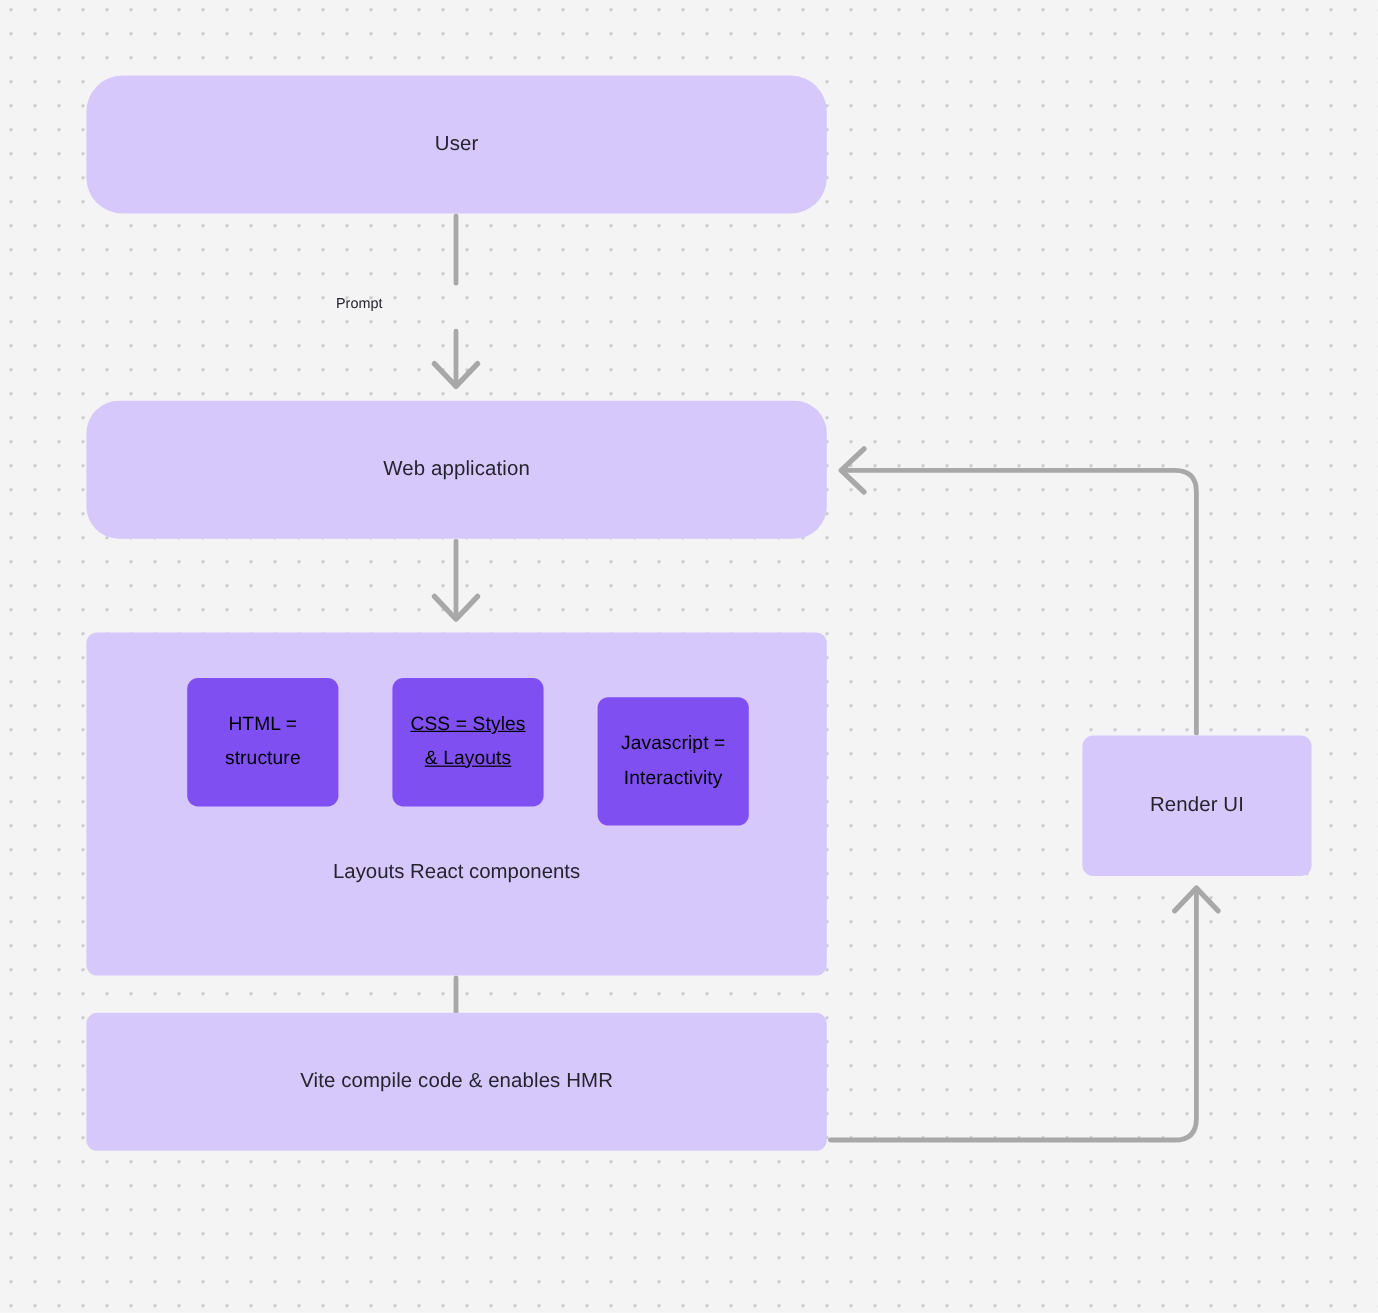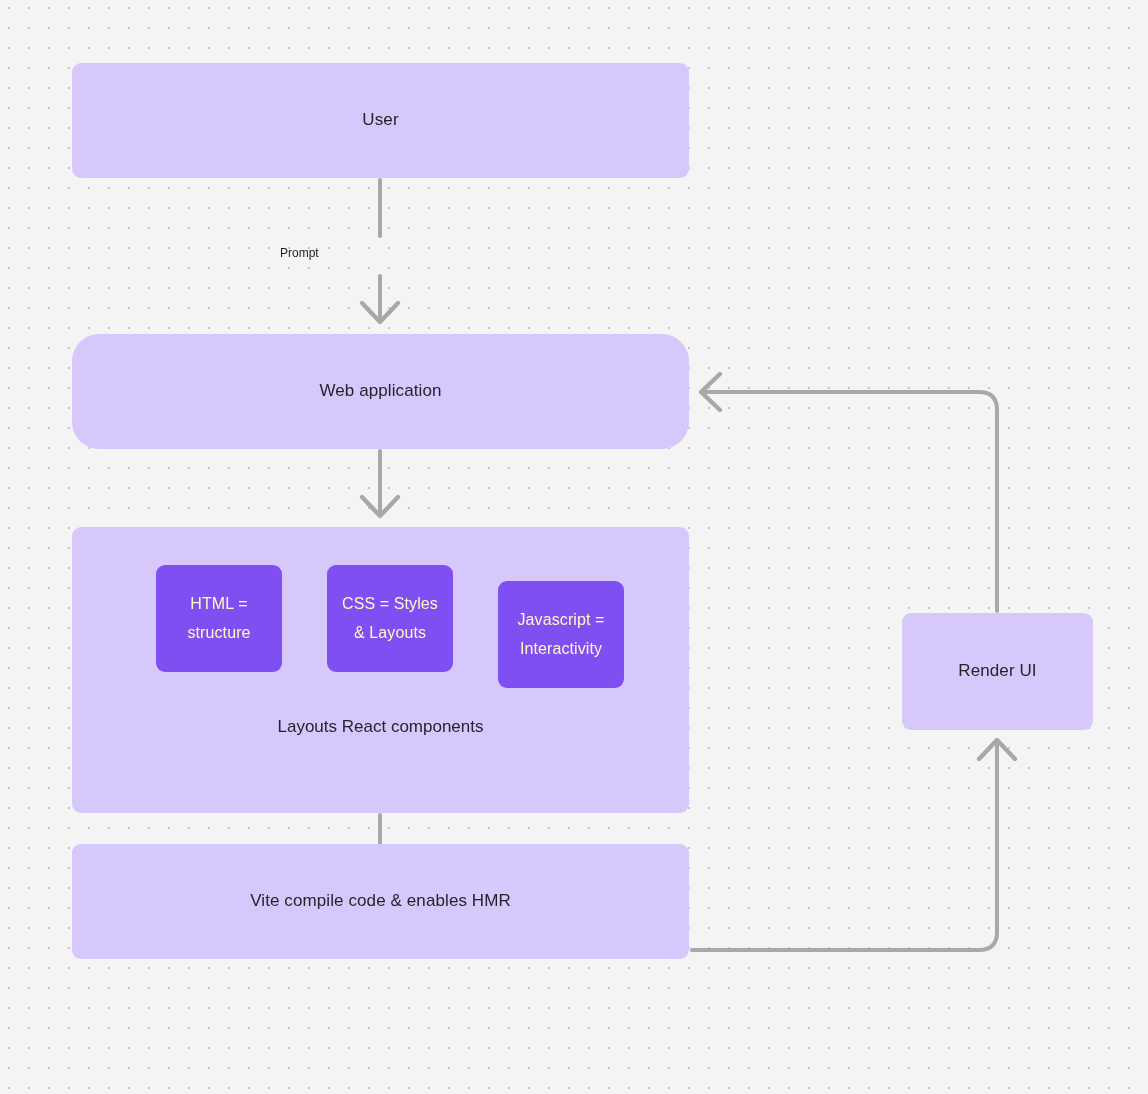--- a/index.html
+++ b/index.html
@@ -33,39 +33,39 @@
     justify-content: center;
   }
 
   .node-light {
     background: #d7c8fb;
     color: #26232e;
   }
 
   .node-dark {
     background: #7f4ff2;
-    color: #fef9c3;
+    color: #000000;
     margin-left: 20px;
   }
 
   .node-label {
     font-size: 17px;
     line-height: 1.7;
     text-align: center;
     letter-spacing: 0.1px;
     white-space: pre-line;
   }
 
   .node-dark .node-label {
     font-size: 16px;
     line-height: 1.78;
   }
 
   
-  #node-user      { left: 72px;  top: 63px;  width: 617px; height: 115px; }
+  #node-user      { left: 72px;  top: 63px;  width: 617px; height: 115px; border-radius: 30px; }
   #node-webapp    { left: 72px;  top: 334px; width: 617px; height: 115px; border-radius: 27px; }
   #node-components{ left: 72px;  top: 527px; width: 617px; height: 286px; }
   #node-vite      { left: 72px;  top: 844px; width: 617px; height: 115px; }
   #node-render    { left: 902px; top: 613px; width: 191px; height: 117px; align-items: center; }
 
   #node-components { display: block; }
 
   #sub-boxes {
     position: absolute;
     left: 64px;
@@ -157,21 +157,21 @@
   <div class="node node-light" id="node-webapp">
     <span class="node-label">Web application</span>
   </div>
 
   <div class="node node-light" id="node-components">
     <div id="sub-boxes">
       <div class="node node-dark subnode" style="position:relative;left:0;top:0;">
         <span class="node-label">HTML =
 structure</span>
       </div>
-      <div class="node node-dark subnode" style="position:relative;left:0;top:0;">
+      <div class="node node-dark subnode" style="position:relative;left:0;top:0;text-decoration:underline;">
         <span class="node-label">CSS = Styles
 &amp; Layouts</span>
       </div>
       <div class="node node-dark subnode" style="position:relative;left:0;top:16px;">
         <span class="node-label">Javascript =
 Interactivity</span>
       </div>
     </div>
     <div id="components-caption">Layouts React components</div>
   </div>

